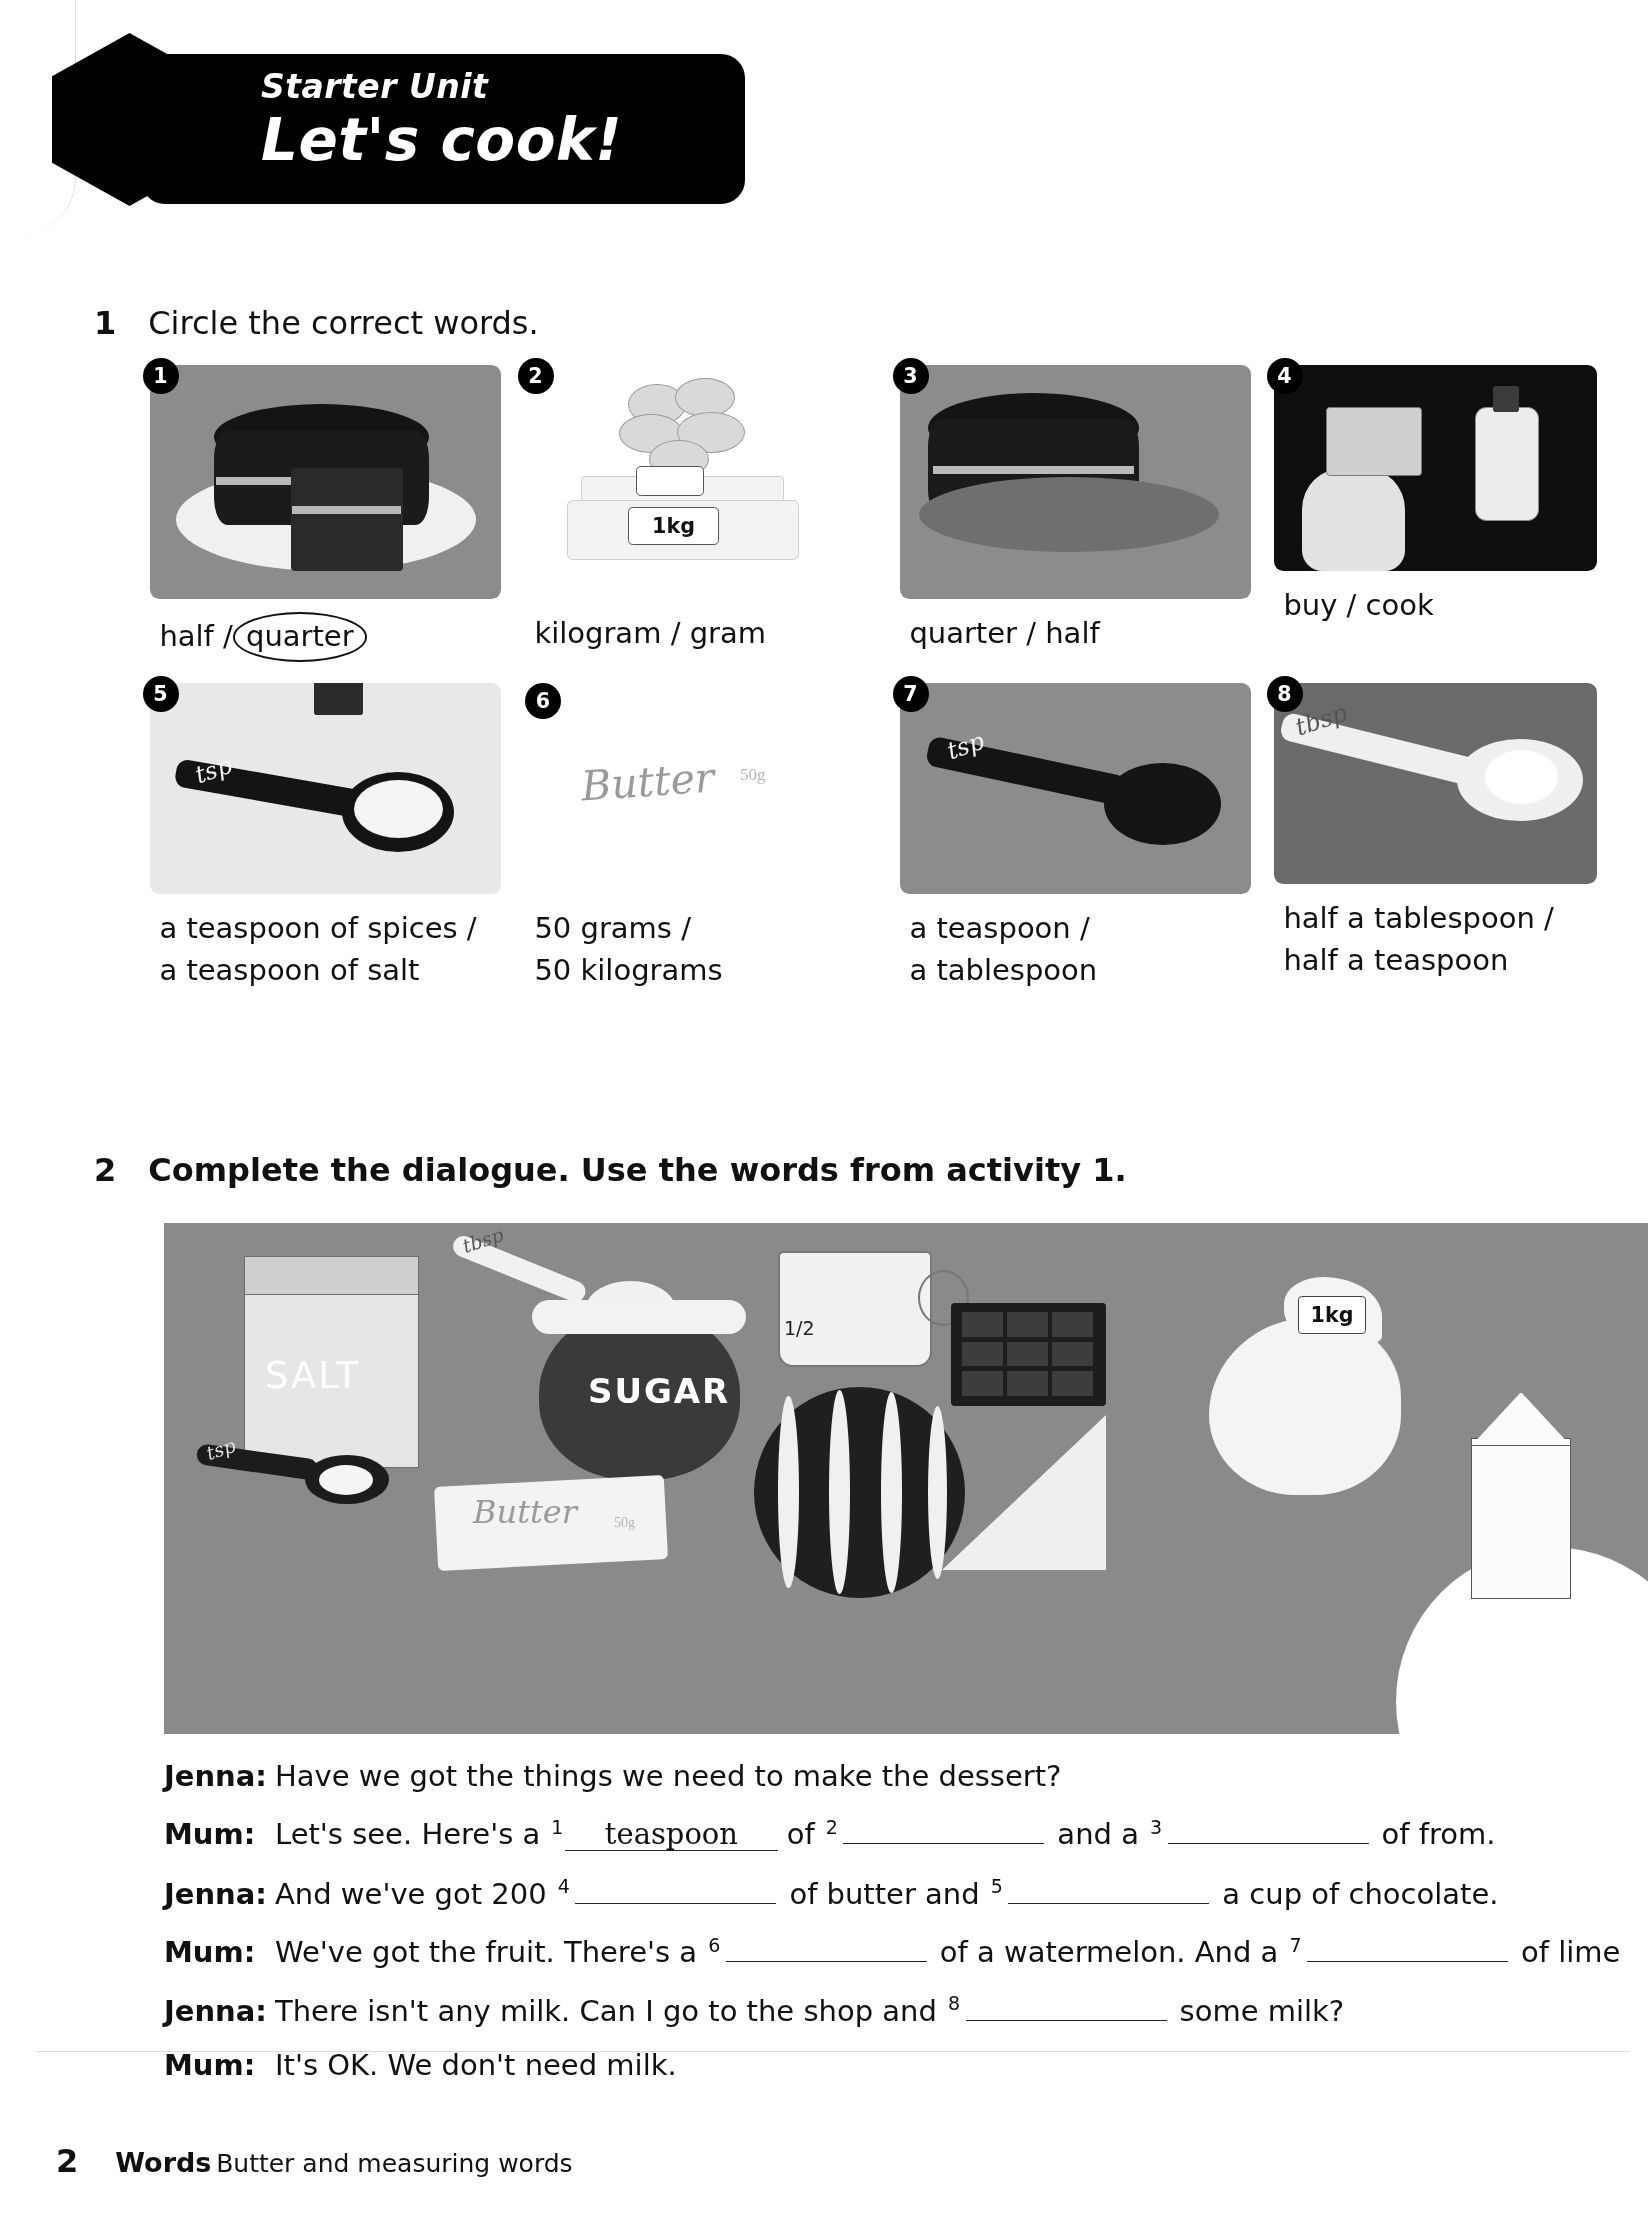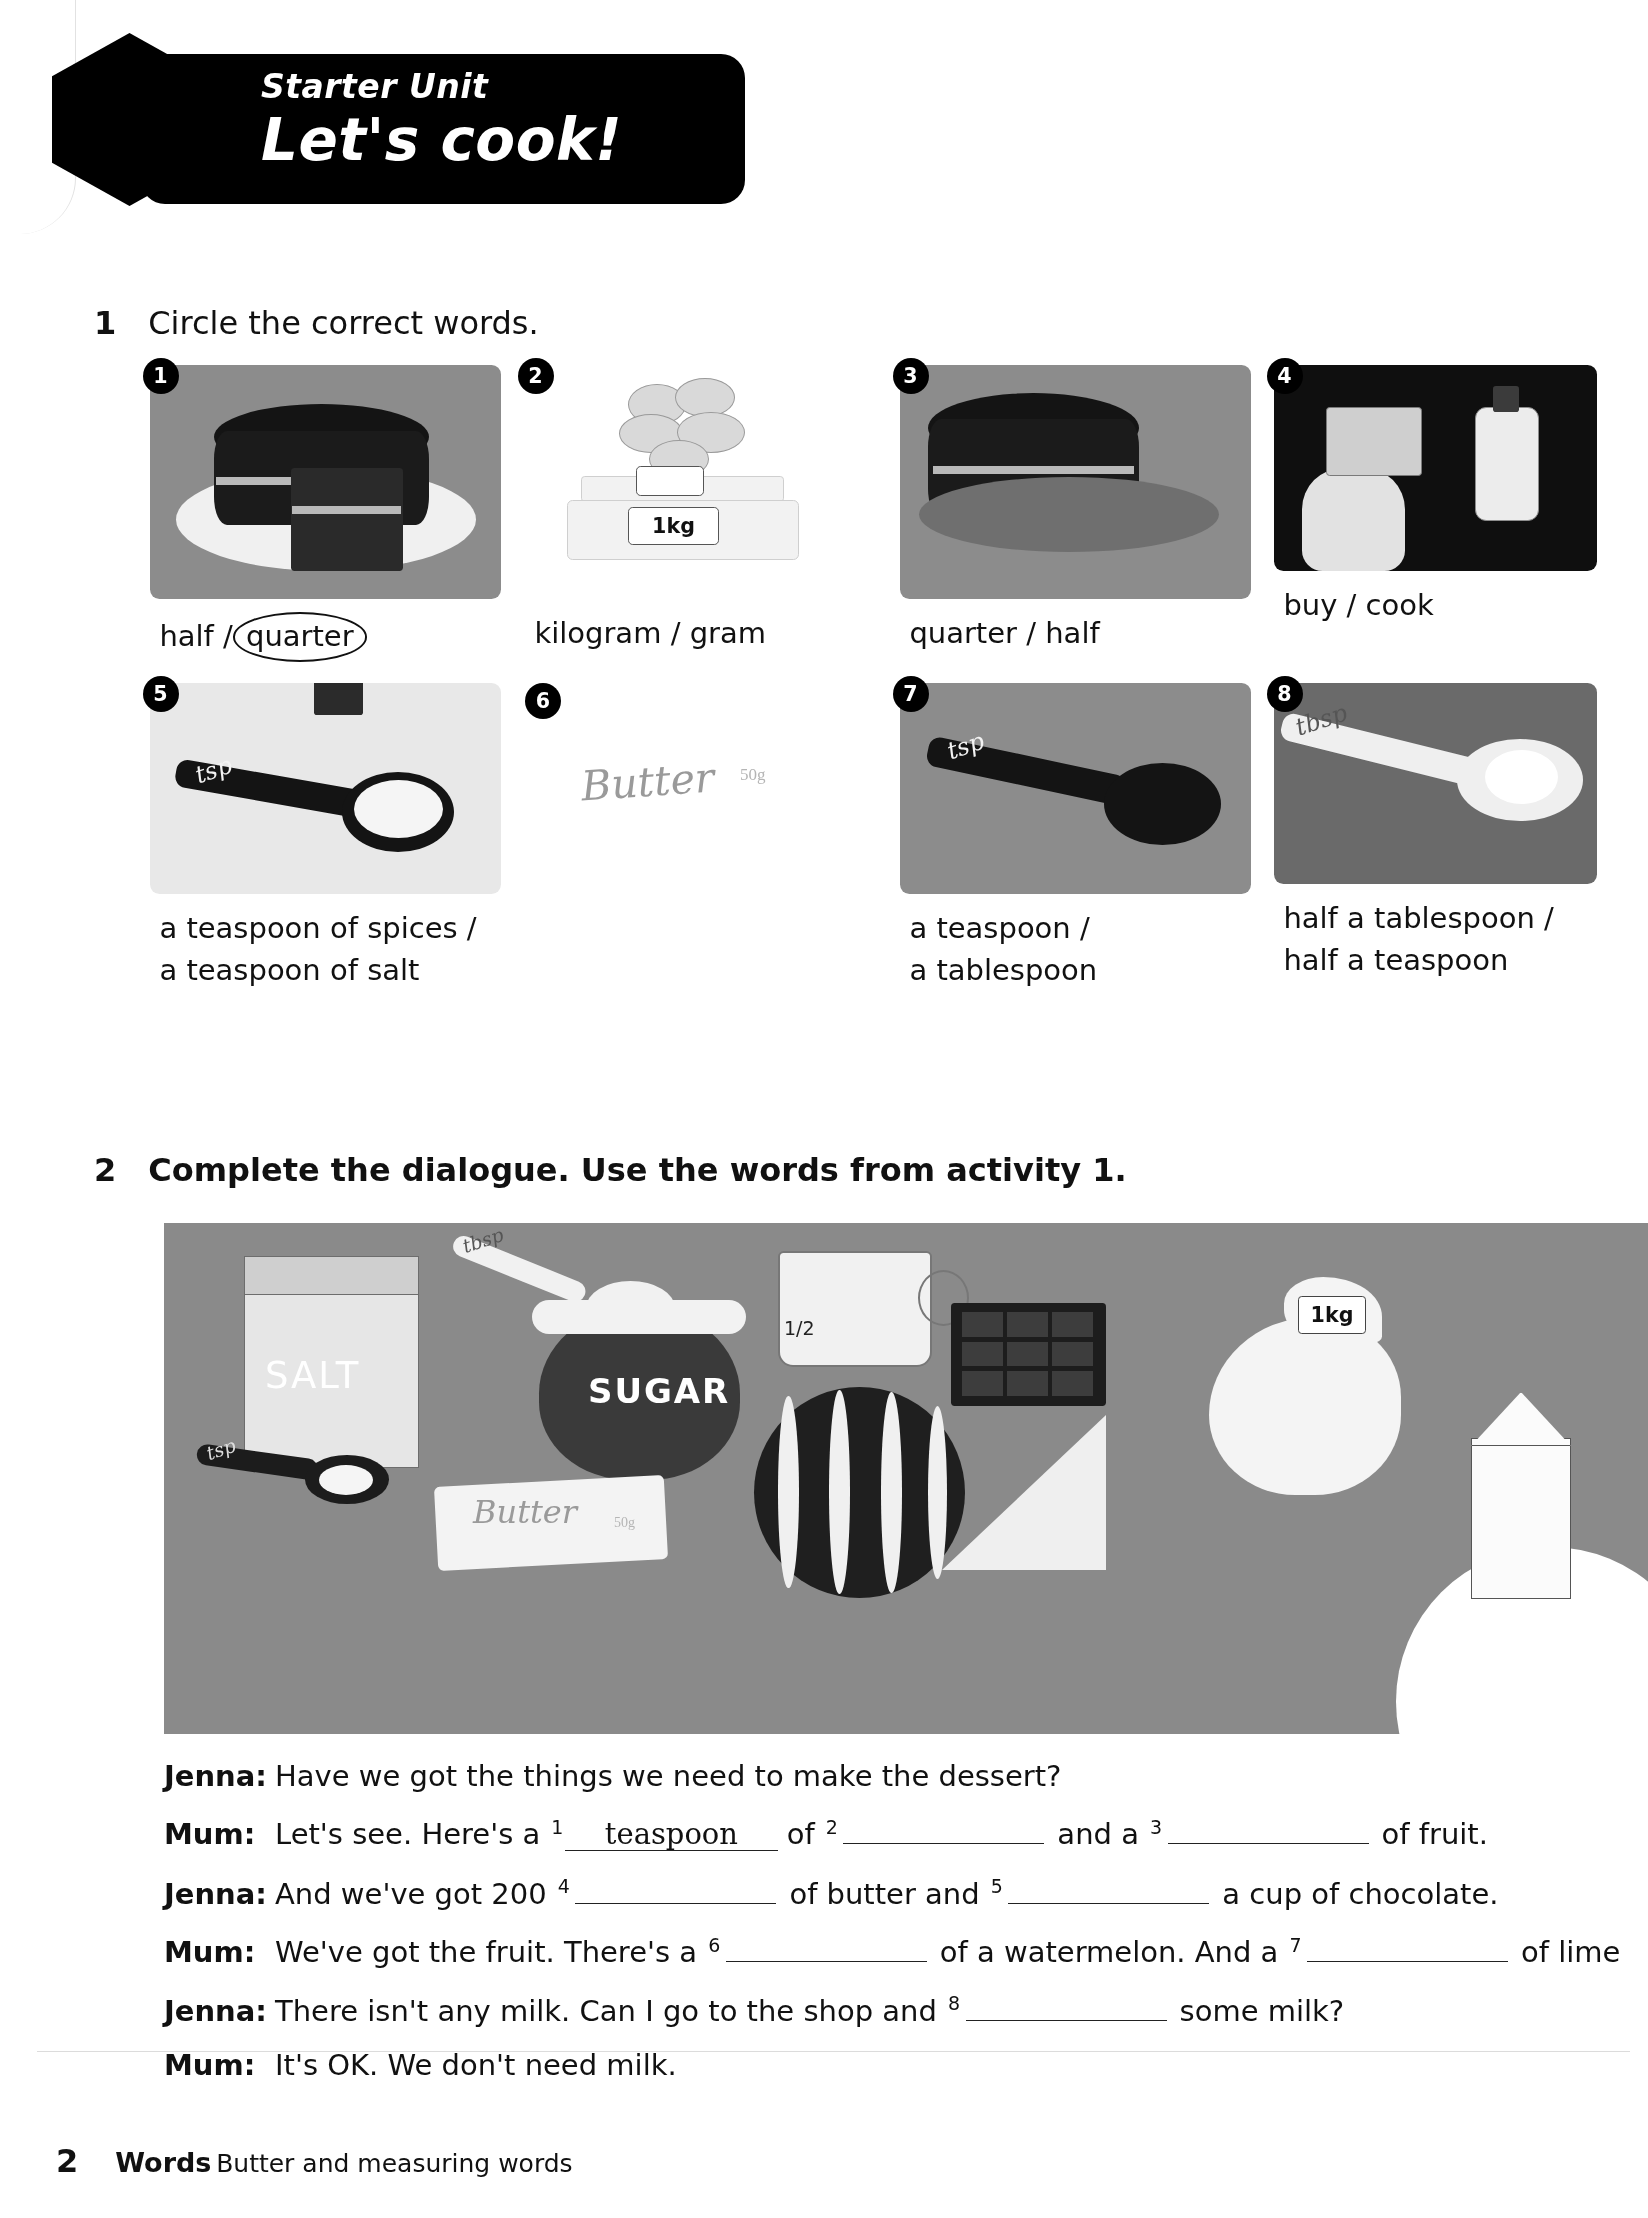--- a/index.html
+++ b/index.html
@@ -527,20 +527,21 @@
       <div class="badge">5</div>
       <div class="caption" style="padding-left:9.4px;"><span>a teaspoon of spices /</span><br><span>a teaspoon of salt</span></div>
     </div>
 
     <div class="cell" style="left:375px; top:0px; width:361px;">
       <div class="pic white" style="width:351px; height:211px;">
         <div class="butter-text" style="left:56px; top:75px; transform:rotate(-4deg);">Butter</div>
         <div class="butter-sub" style="left:215px; top:82px;">50g</div>
       </div>
       <div class="badge outside">6</div>
+      <div class="caption" style="padding-left:9.4px;"><span>50 grams /</span><br><span>50 kilograms</span></div>
     </div>
 
     <div class="cell" style="left:750px; top:0px; width:361px;">
       <div class="pic" style="width:351px; height:211px;">
         <div class="spoon-handle" style="left:28px; top:52px; width:201px; height:30px; transform:rotate(12deg);"></div>
         <div class="spoon-bowl" style="left:204px; top:80px; width:117px; height:82px;"></div>
         <div class="spoon-label" style="left:47px; top:49px;">tsp</div>
       </div>
       <div class="badge">7</div>
       <div class="caption" style="padding-left:9.4px;"><span>a teaspoon /</span><br><span>a tablespoon</span></div>
@@ -621,21 +622,21 @@
 
 <div class="dialogue">
 
   <div class="dline">
     <span class="speaker">Jenna:</span>
     <span class="dtext">Have we got the things we need to make the dessert?</span>
   </div>
 
   <div class="dline">
     <span class="speaker">Mum:</span>
-    <span class="dtext"><span>Let's see. Here's a </span><span class="sup">1</span><span class="answer">teaspoon</span><span> of </span><span class="sup">2</span><span class="blank"></span><span> and a </span><span class="sup">3</span><span class="blank"></span><span> of fruit.</span></span>
+    <span class="dtext"><span>Let's see. Here's a </span><span class="sup">1</span><span class="answer">teaspoon</span><span> of </span><span class="sup">2</span><span class="blank"></span><span> and a </span><span class="sup">3</span><span class="blank"></span><span> of from.</span></span>
   </div>
 
   <div class="dline">
     <span class="speaker">Jenna:</span>
     <span class="dtext"><span>And we've got 200 </span><span class="sup">4</span><span class="blank"></span><span> of butter and </span><span class="sup">5</span><span class="blank"></span><span> a cup of chocolate.</span></span>
   </div>
 
   <div class="dline">
     <span class="speaker">Mum:</span>
     <span class="dtext"><span>We've got the fruit. There's a </span><span class="sup">6</span><span class="blank"></span><span> of a watermelon. And a </span><span class="sup">7</span><span class="blank"></span><span> of lime</span></span>

